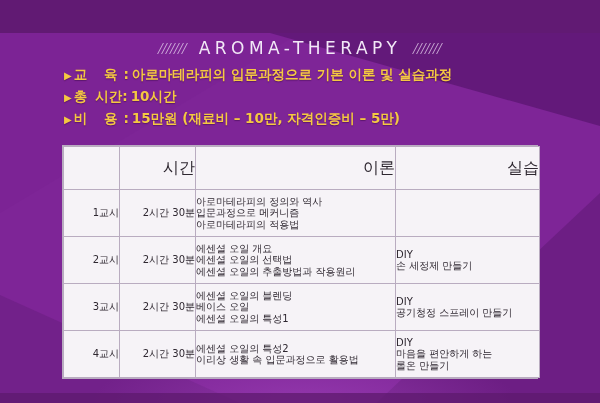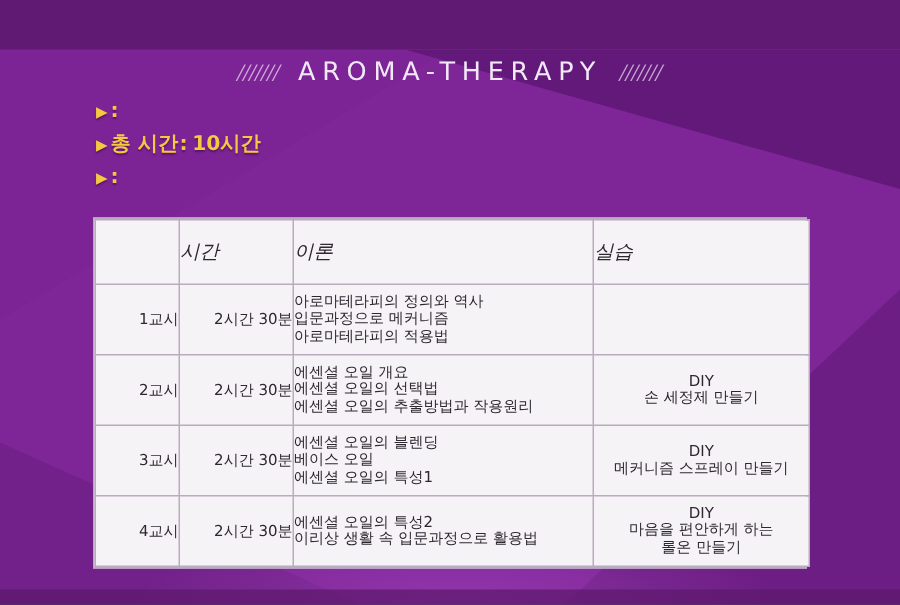--- a/index.html
+++ b/index.html
@@ -12,21 +12,21 @@
     overflow: hidden;
     font-family: "DejaVu Sans", "Liberation Sans", sans-serif;
     background: #5d1a6e;
   }
 
   #poster {
     position: relative;
     width: 600px;
     height: 403px;
     overflow: hidden;
-    background: #14532d;
+    background: #0369a1;
   }
 
   
   .bg-base {
     position: absolute;
     inset: 0;
     background: #7e2597;
   }
   .bg-topband {
     position: absolute;
@@ -131,21 +131,21 @@
   .bullet-mark {
     font-size: 10px;
     margin-right: 2px;
     line-height: 21px;
   }
   .bullet-key {
     display: inline-block;
     min-width: 46px;
     letter-spacing: 6px;
   }
-  .bullet-key.wide { letter-spacing: 0px; min-width: 46px; }
+  .bullet-key.wide { letter-spacing: 0px; min-width: 46px; font-family: Liberation Mono, monospace; }
   .bullet-sep { margin: 0 3px 0 0; }
 
   
   .table-wrap {
     position: absolute;
     left: 62px; top: 145px;
     width: 476px;
     background: #f6f3f7;
     border: 1px solid #b9acc0;
     box-sizing: border-box;
@@ -159,42 +159,41 @@
   table.schedule td {
     border: 1px solid #b9acc0;
     background: #f6f3f7;
     color: #2e2730;
     font-size: 10px;
     padding: 0;
     vertical-align: middle;
   }
   table.schedule thead th {
     height: 42px;
-    font-size: 13px;
+    font-size: 16px;
     font-weight: normal;
-    text-align: left;
-    font-style: italic;
+    text-align: right;
   }
   .col-period { width: 56px; }
   .col-time   { width: 76px; }
   .col-theory { width: 200px; }
   .col-prac   { width: 144px; }
 
   table.schedule tbody tr { height: 47px; }
   td.cell-period,
   td.cell-time {
     text-align: right;
     font-size: 9.5px;
   }
   td.cell-theory {
     text-align: left;
     padding: 0 0 0 8px;
   }
   td.cell-prac {
-    text-align: center;
+    text-align: left;
   }
   .lines {
     display: block;
     line-height: 11.5px;
   }
   .lines span {
     display: block;
     white-space: nowrap;
   }
 </style>
@@ -230,31 +229,35 @@
         <i></i>
         <i></i>
         <i></i>
         <i></i>
       </span>
   </div>
 
   <div class="bullets">
       <div class="bullet-line">
         <span class="bullet-mark">▶</span>
+        <span class="bullet-key">교    육</span>
         <span class="bullet-sep">:</span>
+        <span>아로마테라피의 입문과정으로 기본 이론 및 실습과정</span>
       </div>
       <div class="bullet-line">
         <span class="bullet-mark">▶</span>
         <span class="bullet-key wide">총 시간</span>
         <span class="bullet-sep">:</span>
         <span>10시간</span>
       </div>
       <div class="bullet-line">
         <span class="bullet-mark">▶</span>
+        <span class="bullet-key">비    용</span>
         <span class="bullet-sep">:</span>
+        <span>15만원 (재료비 – 10만, 자격인증비 – 5만)</span>
       </div>
     </div>
 
   <div class="table-wrap">
     <table class="schedule">
       <colgroup>
         <col class="col-period">
         <col class="col-time">
         <col class="col-theory">
         <col class="col-prac">
@@ -305,21 +308,21 @@
             <td class="cell-theory">
               <span class="lines">
                 <span>에센셜 오일의 블렌딩</span>
                 <span>베이스 오일</span>
                 <span>에센셜 오일의 특성1</span>
               </span>
             </td>
             <td class="cell-prac">
               <span class="lines">
                 <span>DIY</span>
-                <span>메커니즘 스프레이 만들기</span>
+                <span>공기청정 스프레이 만들기</span>
               </span>
             </td>
           </tr>
           <tr>
             <td class="cell-period">4교시</td>
             <td class="cell-time">2시간 30분</td>
             <td class="cell-theory">
               <span class="lines">
                 <span>에센셜 오일의 특성2</span>
                 <span>이리상 생활 속 입문과정으로 활용법</span>

